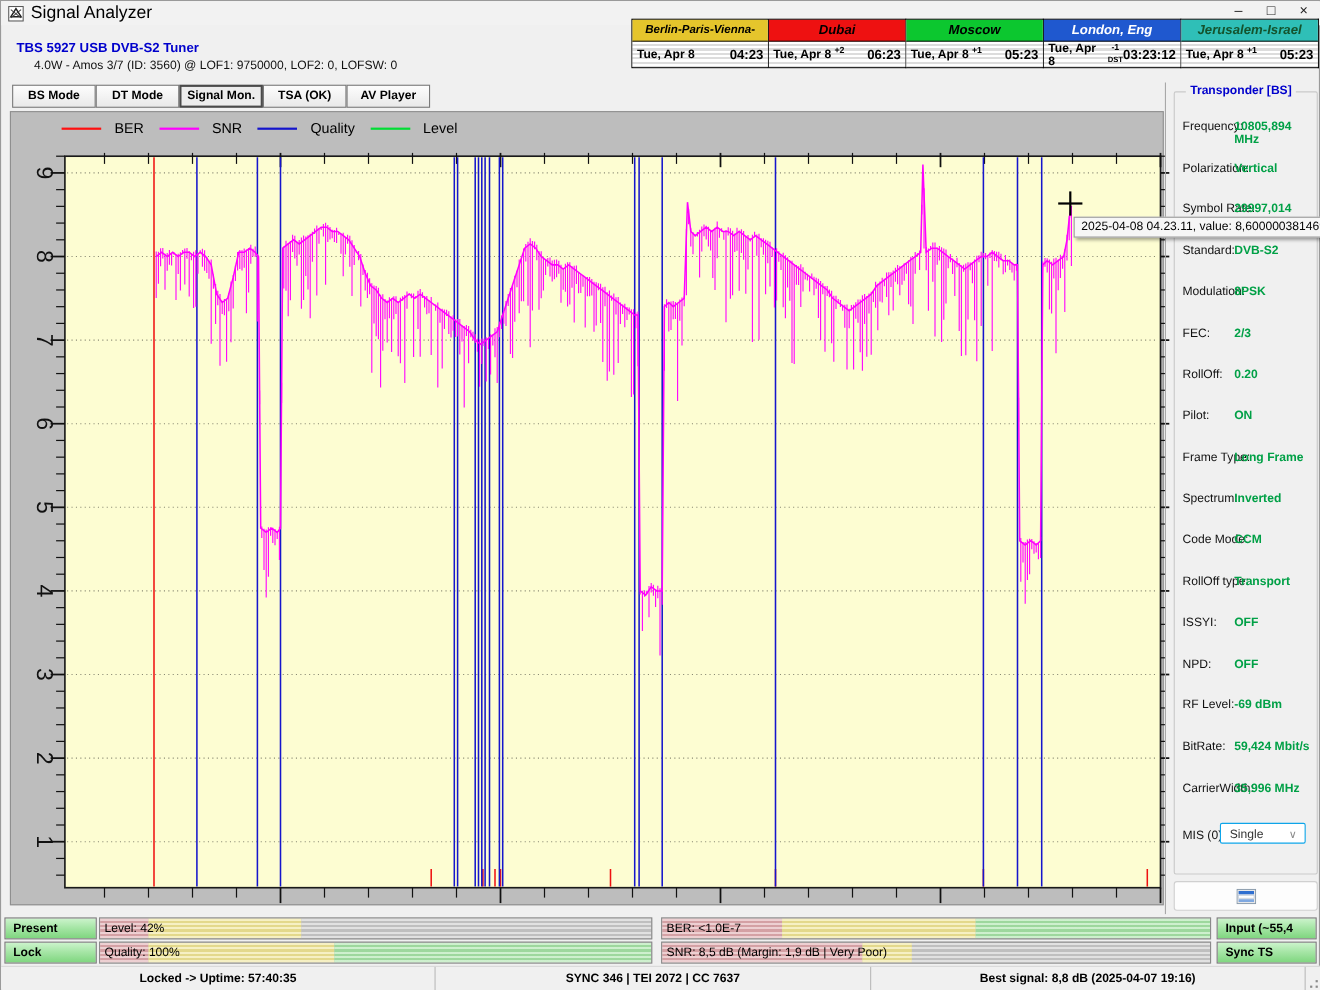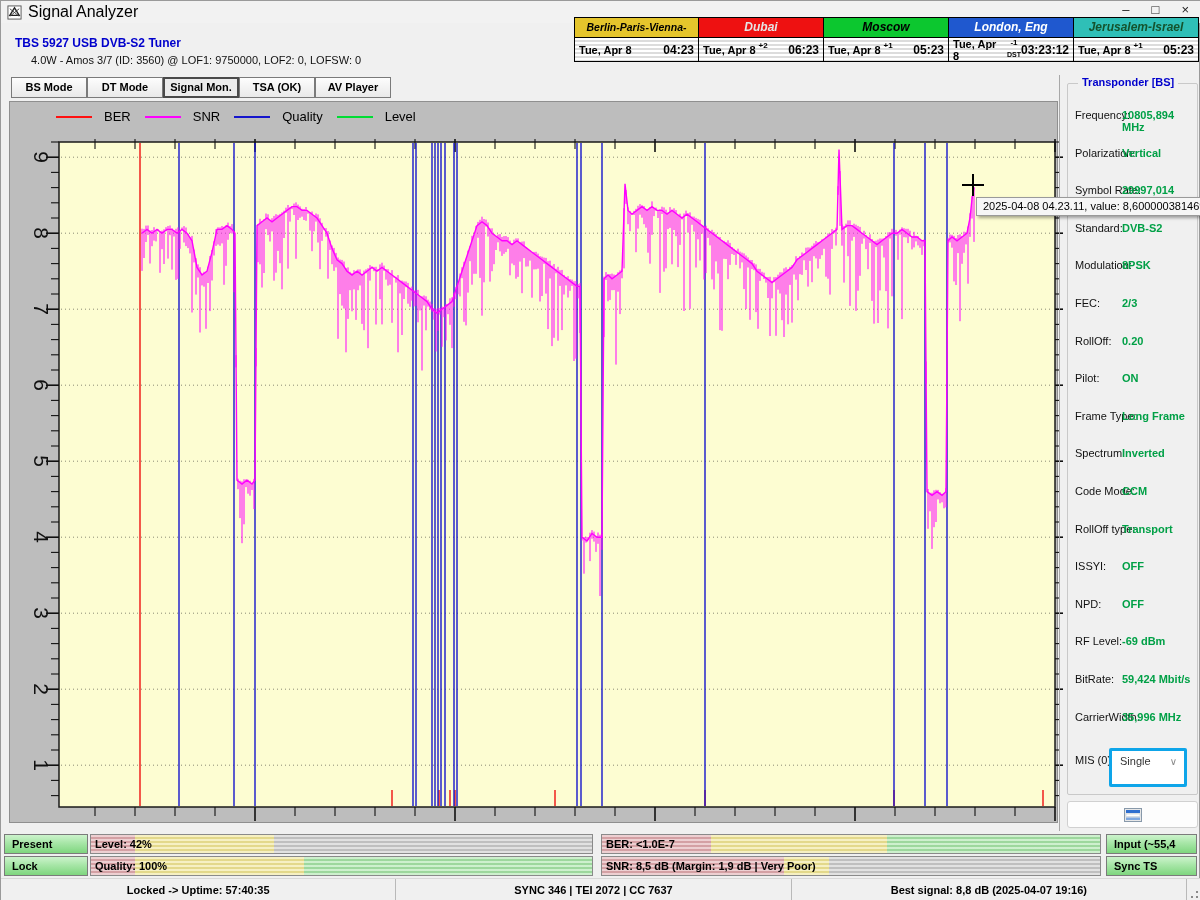--- a/index.html
+++ b/index.html
@@ -50,37 +50,37 @@
   
   .vdivider { position:absolute; left:1058px; top:74px; width:1px; height:756px; background:#a8a8a8; }
   .groupbox { position:absolute; left:1066px; top:82px; width:131px; height:712px; border:1px solid #c9c9c9; border-radius:2px; background:#f0f0f0; }
   .groupbox .gb-title { position:absolute; left:10px; top:-8px; background:#f0f0f0; padding:0 4px; font-size:11px; font-weight:bold; color:#0000cc; }
   .fields { position:absolute; left:0; top:22px; width:100%; }
   .frow { height:37.6px; position:relative; }
   .frow .fl { position:absolute; left:7px; top:3px; font-size:11px; color:#111; }
   .frow .fv { position:absolute; left:54px; top:3px; font-size:11px; font-weight:bold; color:#00a046; }
   .mis-row { position:absolute; left:0; top:662px; width:100%; height:30px; }
   .mis-row .fl { position:absolute; left:7px; top:8px; font-size:11px; color:#111; }
-  .mis-select { position:absolute; left:41px; top:2px; width:78px; height:39px; background:#fff; border:3px solid #0ea5e9; border-radius:2px; font-size:11px; color:#333; line-height:21px; padding-left:8px; cursor:default; }
+  .mis-select { position:absolute; left:41px; top:2px; width:78px; height:19px; background:#fff; border:1px solid #0ea5e9; border-radius:2px; font-size:11px; color:#333; line-height:21px; padding-left:8px; cursor:default; }
   .mis-select .chev { position:absolute; right:7px; top:0; color:#8a8a8a; font-size:10px; }
 
   .save-btn { position:absolute; left:1066px; top:800px; width:131px; height:27px; background:#fdfdfd; border:1px solid #d0d0d0; border-radius:3px; display:flex; align-items:center; justify-content:center; cursor:default; }
 
   
   .srow { position:absolute; left:0; width:1200px; height:34px; }
   .srow1 { top:833px; } .srow2 { top:855px; }
   .badge { position:absolute; height:20px; border:1px solid #7b7b7b; background:linear-gradient(180deg,#ccf3cc 0,#a7e6a7 45%,#7fd67f 100%); font-size:11px; font-weight:bold; color:#000; line-height:18px; padding-left:7px; }
   .badge.bl { left:3px; width:84px; }
   .badge.br { left:1105px; width:91px; }
   .pbar { position:absolute; height:20px; border:1px solid #8a8a8a; background:#c9c9c9; overflow:hidden; }
   .pbar.b1 { left:89px; width:503px; }
   .pbar.b2 { left:600px; width:500px; }
   .pbar .segs { position:absolute; inset:0; display:flex; }
   .pbar .seg { height:100%; background-image:repeating-linear-gradient(180deg,rgba(255,255,255,.45) 0 2px,rgba(0,0,0,.05) 2px 4px); }
-  .pbar .blabel { position:absolute; left:4px; top:0; font-size:11px; font-weight:bold; color:#000; line-height:18px; white-space:nowrap; }
+  .pbar .blabel { position:absolute; left:4px; top:0; font-size:11px; font-weight:normal; color:#000; line-height:18px; white-space:nowrap; }
 
   
   .statusbar { position:absolute; left:0; top:877px; width:1200px; height:23px; background:#f0f0f0; border-top:1px solid #d8d8d8; display:flex; }
   .sb-sec { flex:1 1 0; border-right:1px solid #b9b9b9; display:flex; align-items:center; justify-content:center; font-size:11px; font-weight:bold; color:#000; }
   .sb-sec:last-of-type { border-right:none; }
   .grip { width:14px; position:relative; }
   .grip i { position:absolute; width:2px; height:2px; background:#8a8a8a; }
 </style>
 </head>
 <body>
@@ -106,21 +106,21 @@
 
   <div class="clocks">
     <div class="clock">
       <div class="clock-name" style="background:#e5c52c;color:#000;font-size:10.5px;">Berlin-Paris-Vienna-Roma</div>
       <div class="clock-date">
         <span class="d">Tue, Apr 8</span>
         <span class="t">04:23</span>
       </div>
     </div>
     <div class="clock">
-      <div class="clock-name" style="background:#ee1111;color:#e5e5e5;">Dubai</div>
+      <div class="clock-name" style="background:#ee1111;color:#000000;">Dubai</div>
       <div class="clock-date">
         <span class="d">Tue, Apr 8</span>
         <span class="off">
             <span class="o1">+2</span>
           </span>
         <span class="t">06:23</span>
       </div>
     </div>
     <div class="clock">
       <div class="clock-name" style="background:#0cc72f;color:#000;">Moscow</div>

